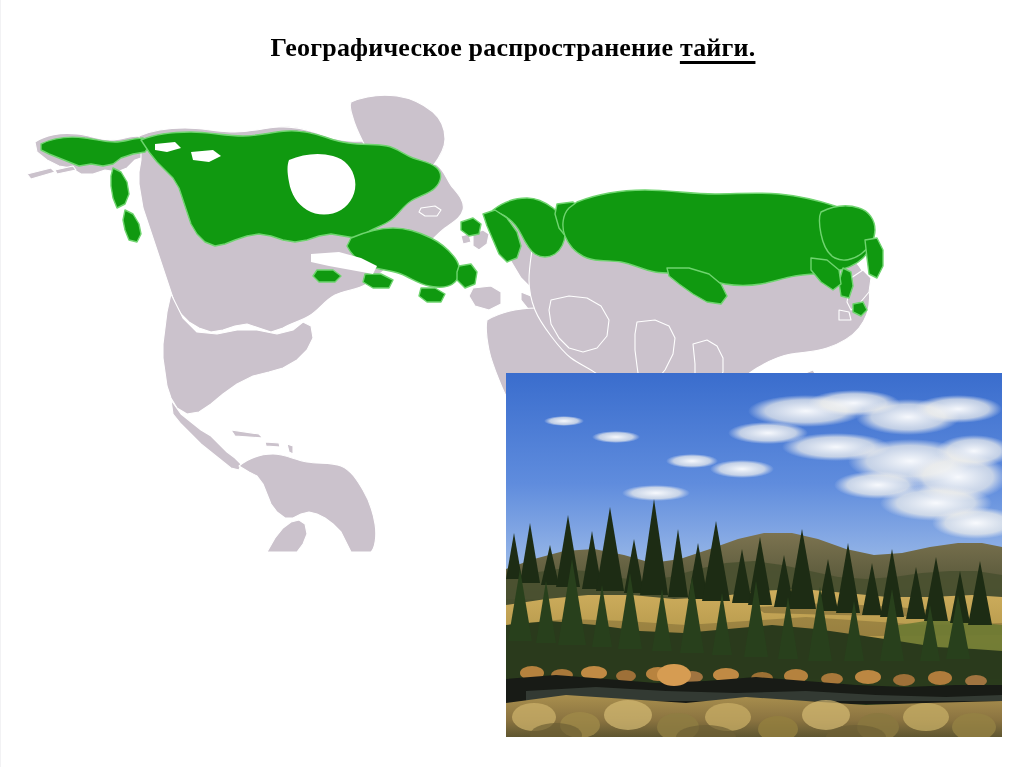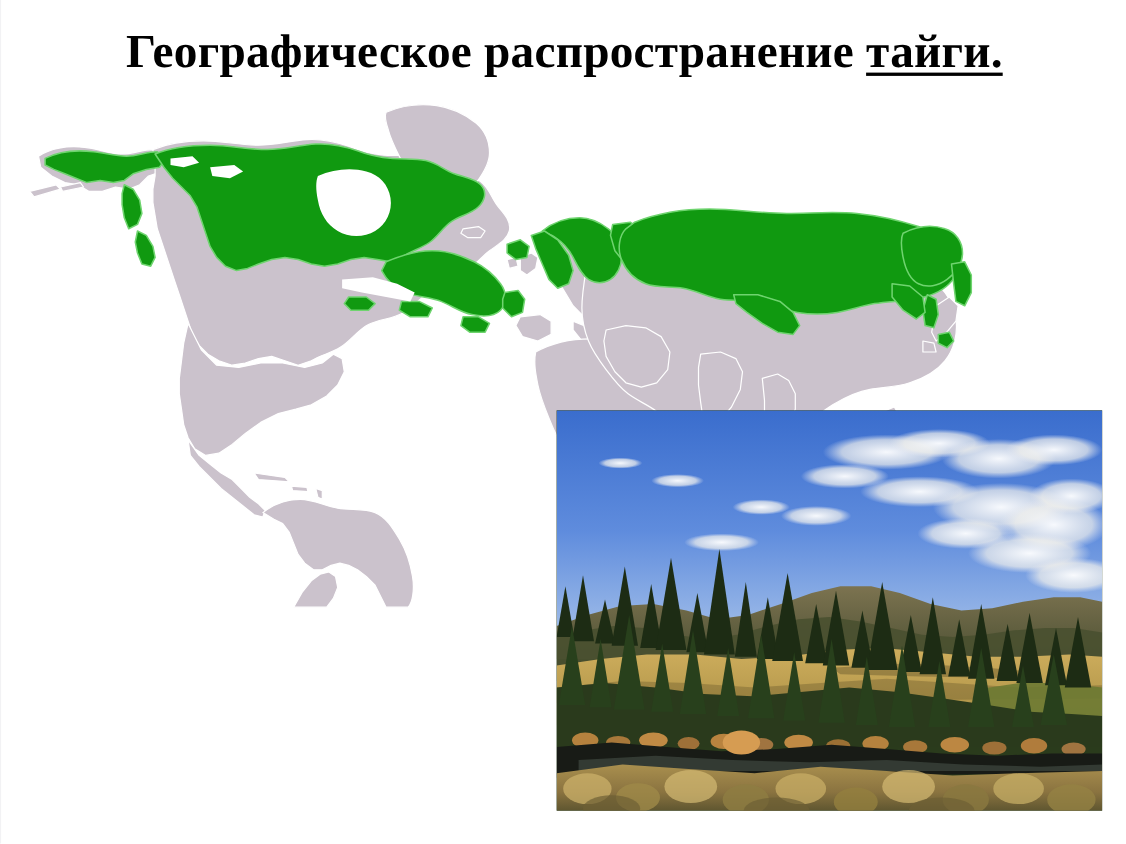--- a/index.html
+++ b/index.html
@@ -25,21 +25,21 @@
     overflow: hidden;
   }
   #slide-title {
     position: absolute;
     left: 0;
     top: 28px;
     width: 1024px;
     text-align: center;
     font-family: "Liberation Serif", serif;
     font-weight: bold;
-    font-size: 43px;
+    font-size: 26px;
     line-height: 40px;
     color: #000000;
     letter-spacing: 0.2px;
     white-space: nowrap;
   }
   #slide-title .title-underlined {
     text-decoration: underline;
     text-decoration-thickness: 3px;
     text-underline-offset: 5px;
   }

